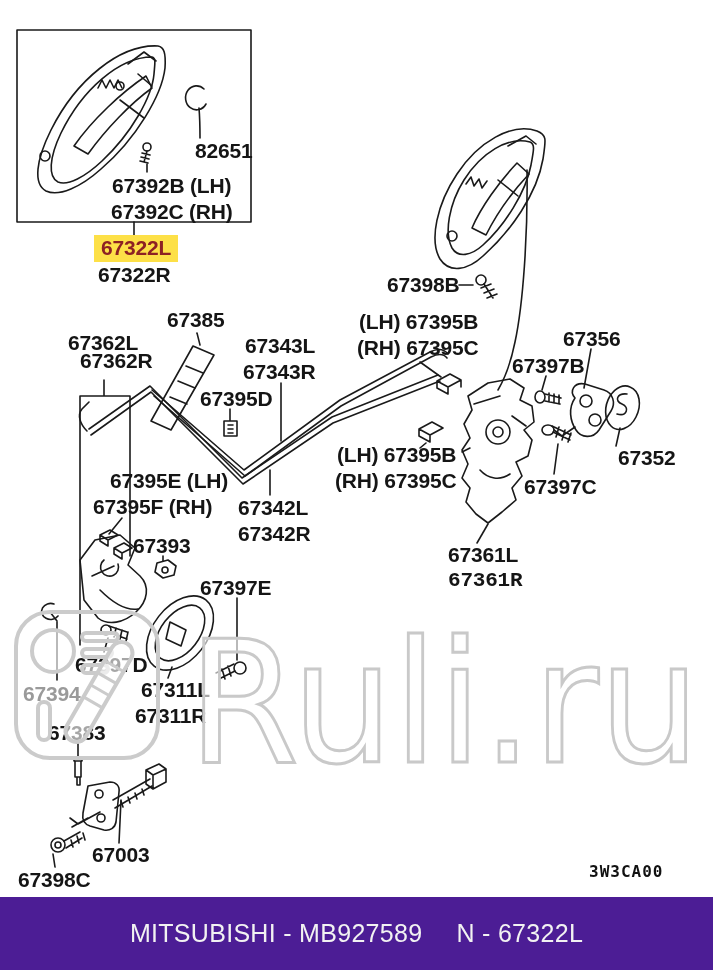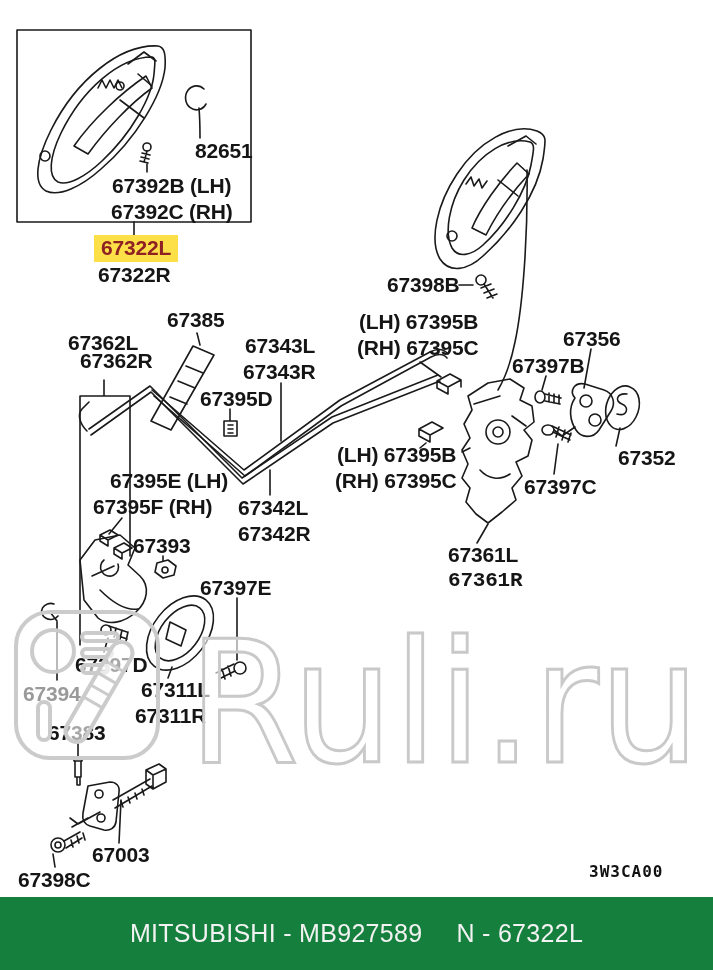--- a/index.html
+++ b/index.html
@@ -15,21 +15,21 @@
   }
   .part-label.highlight{padding:2px 7px 3px 7px;}
   .part-label.muted{color:#9a9a9a;}
   .drawing-code{
     position:absolute;left:589px;top:862px;
     font-family:"DejaVu Sans Mono",monospace;font-weight:700;font-size:16px;
     letter-spacing:1px;color:#111;
   }
   .footer{
     position:absolute;left:0;top:897px;width:713px;height:73px;
-    background:#15803d;display:flex;align-items:center;justify-content:center;
+    background:#4c1d95;display:flex;align-items:center;justify-content:center;
     gap:34px;color:#f2f2f2;font-size:25px;letter-spacing:0.3px;font-weight:400;
   }
 </style>
 </head>
 <body>
 
 <svg id="art" width="713" height="970" viewBox="0 0 713 970">
   <g stroke="#1a1a1a" stroke-width="1.6" fill="none" stroke-linecap="round" stroke-linejoin="round">
 
     <rect x="17" y="30" width="234" height="192"></rect>

